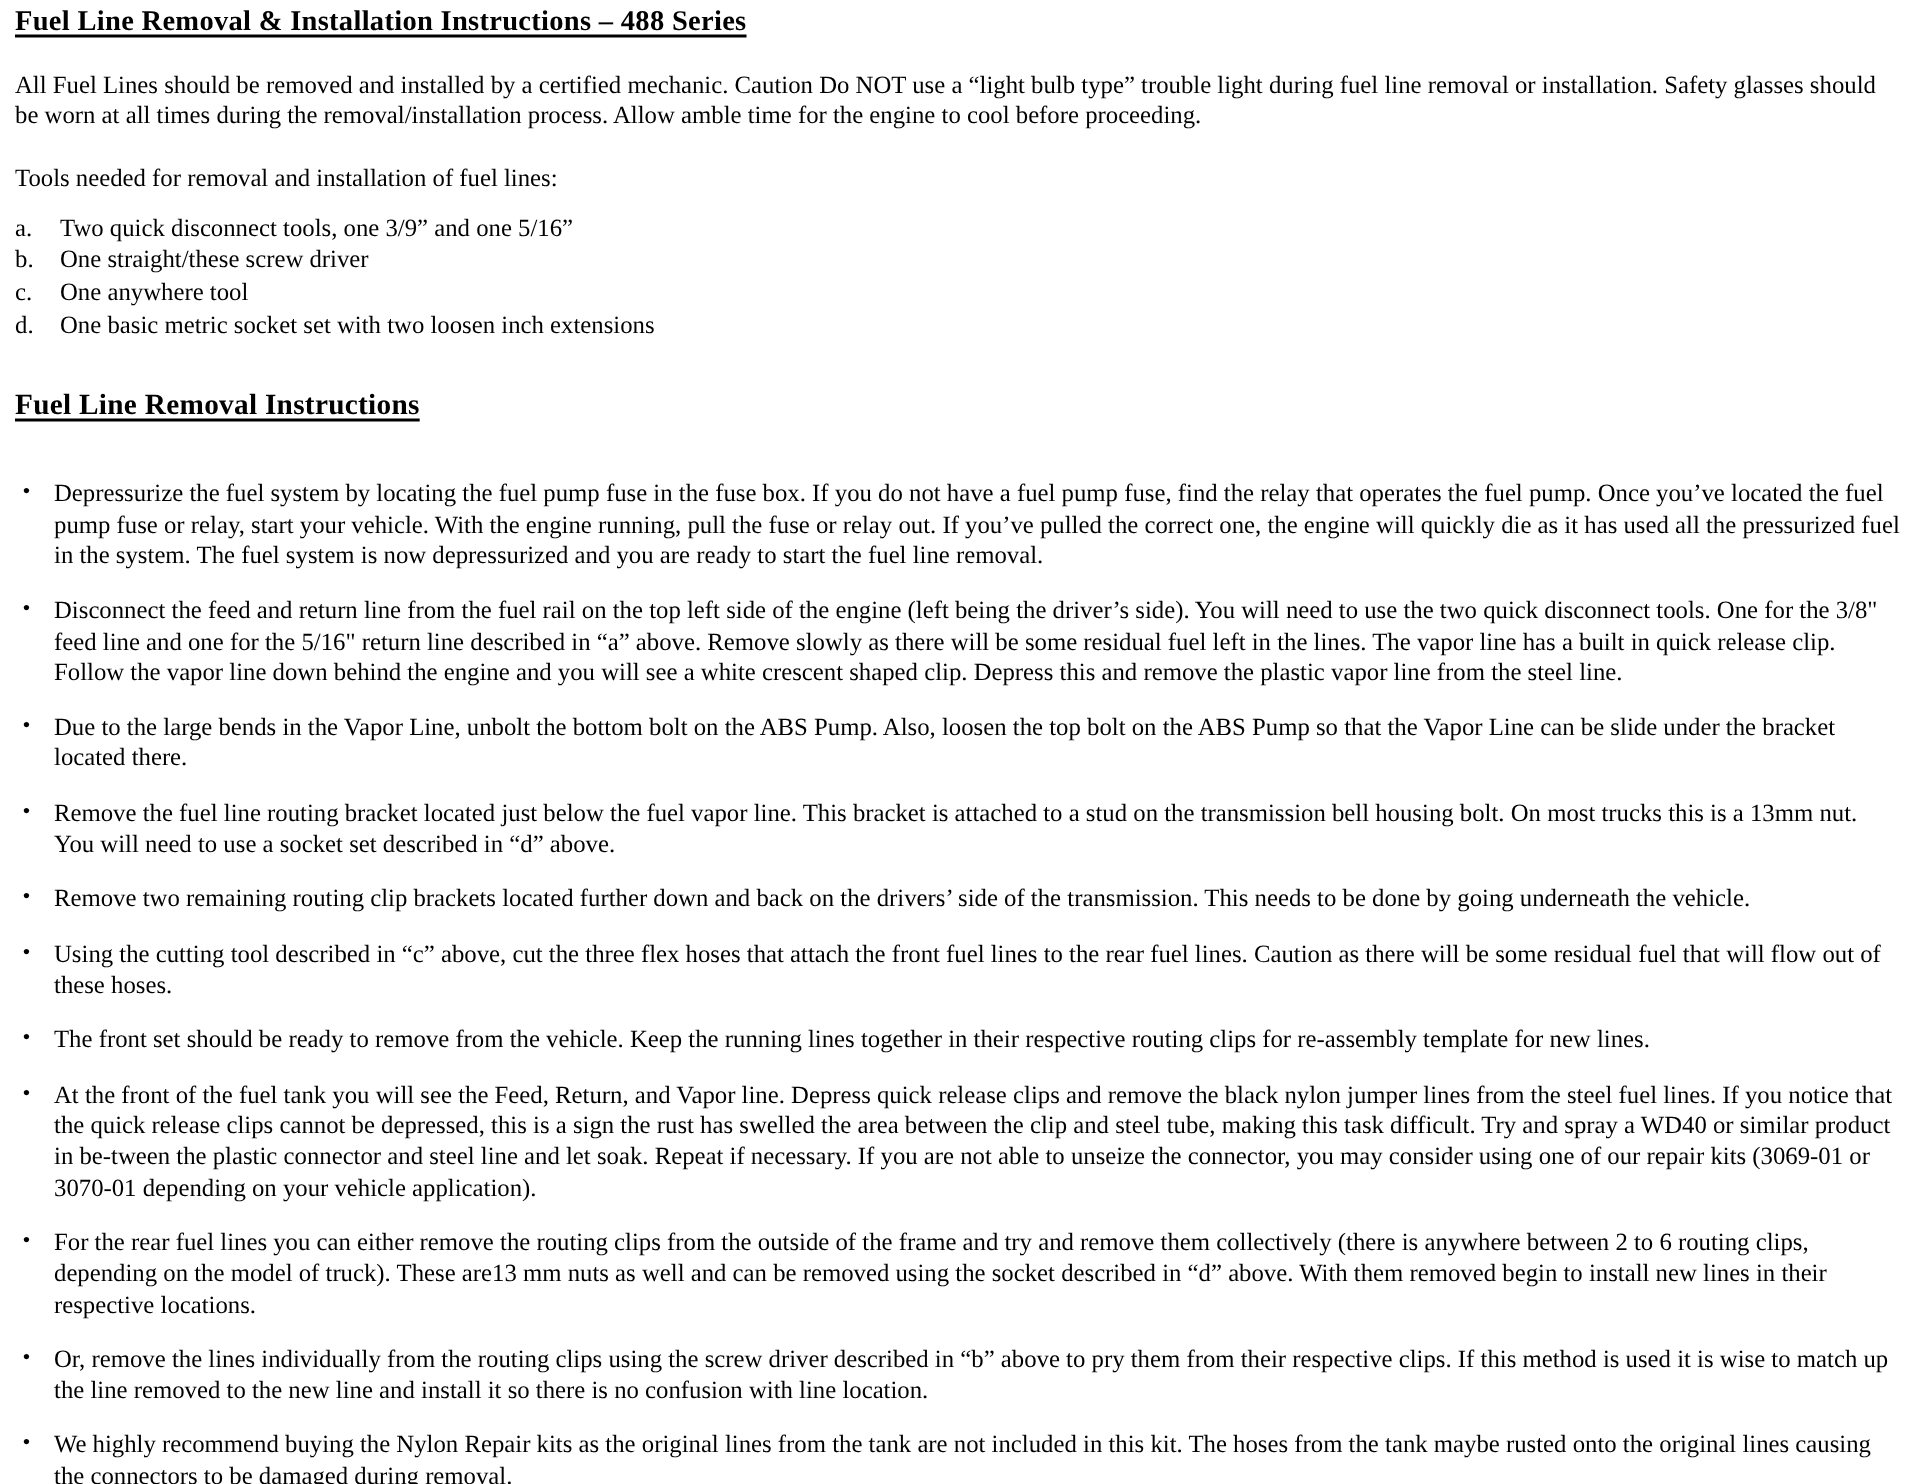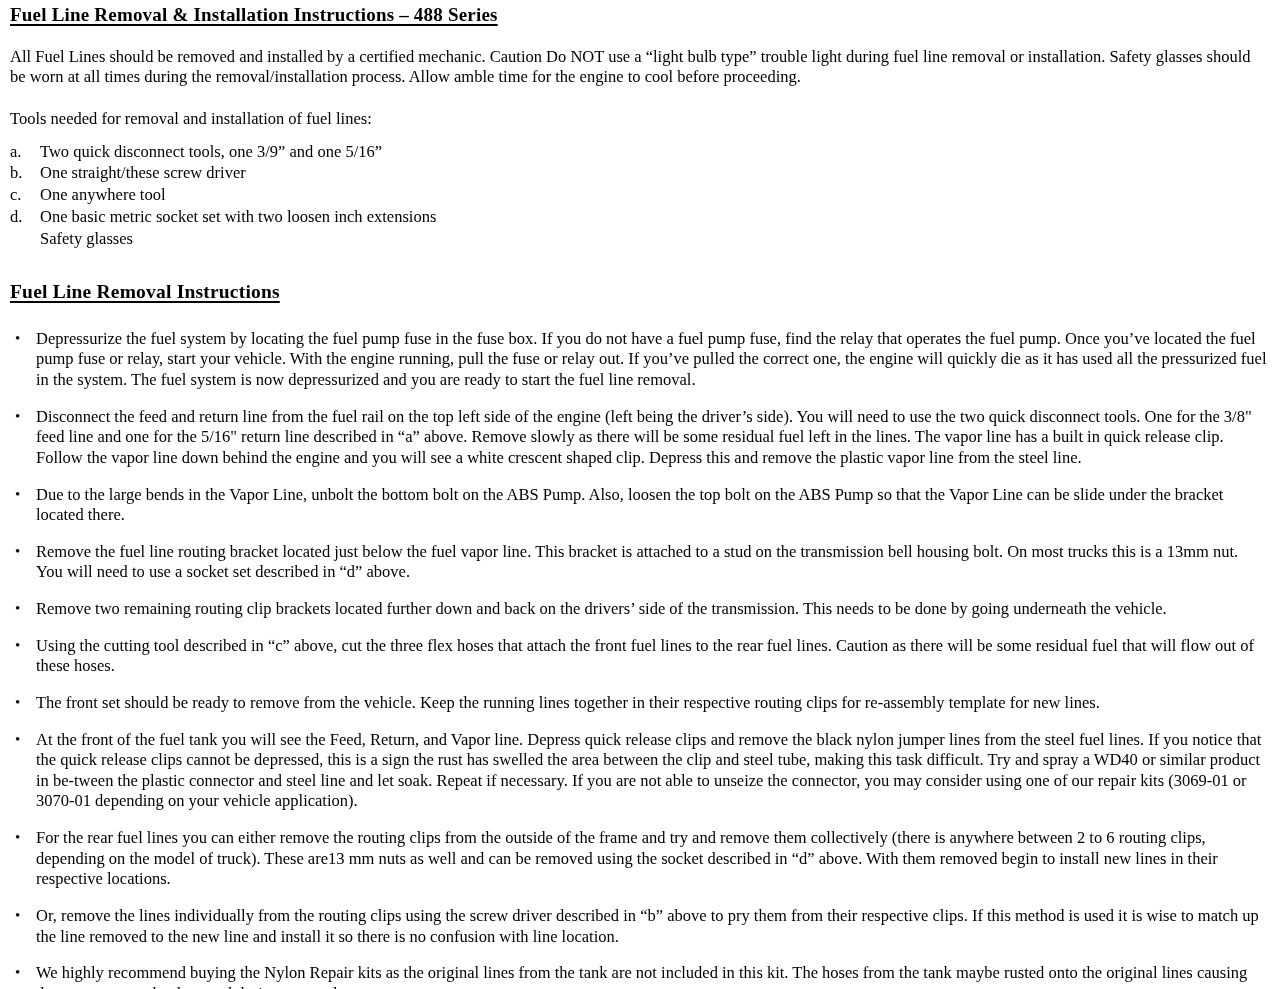--- a/index.html
+++ b/index.html
@@ -45,21 +45,21 @@
   }
   .tool-marker {
     text-align: left;
   }
   .section-title {
     font-size: 19.5px;
     font-weight: bold;
     text-decoration: underline;
     text-underline-offset: 3px;
     text-decoration-thickness: 2px;
-    margin: 31px 0 24px 0;
+    margin: 31px 0 36px 0;
     letter-spacing: 0.2px;
   }
   ul.steps {
     list-style: none;
     margin: 0;
     padding: 0;
   }
   ul.steps li {
     display: grid;
     grid-template-columns: 26px 1fr;
@@ -90,24 +90,20 @@
       <span class="tool-marker">b.</span>
       <span class="tool-text">One straight/these screw driver</span>
     </div>
     <div class="tool-row">
       <span class="tool-marker">c.</span>
       <span class="tool-text">One anywhere tool</span>
     </div>
     <div class="tool-row">
       <span class="tool-marker">d.</span>
       <span class="tool-text">One basic metric socket set with two loosen inch extensions</span>
-    </div>
-    <div class="tool-row">
-      <span class="tool-marker"></span>
-      <span class="tool-text">Safety glasses</span>
     </div>
   </div>
 
   <h2 class="section-title">Fuel Line Removal Instructions</h2>
 
   <ul class="steps">
     <li>
       <span class="bullet-glyph">•</span>
       <span class="step-text">Depressurize the fuel system by locating the fuel pump fuse in the fuse box. If you do not have a fuel pump fuse, find the relay that operates the fuel pump. Once you’ve located the fuel pump fuse or relay, start your vehicle. With the engine running, pull the fuse or relay out. If you’ve pulled the correct one, the engine will quickly die as it has used all the pressurized fuel in the system. The fuel system is now depressurized and you are ready to start the fuel line removal.</span>
     </li>

